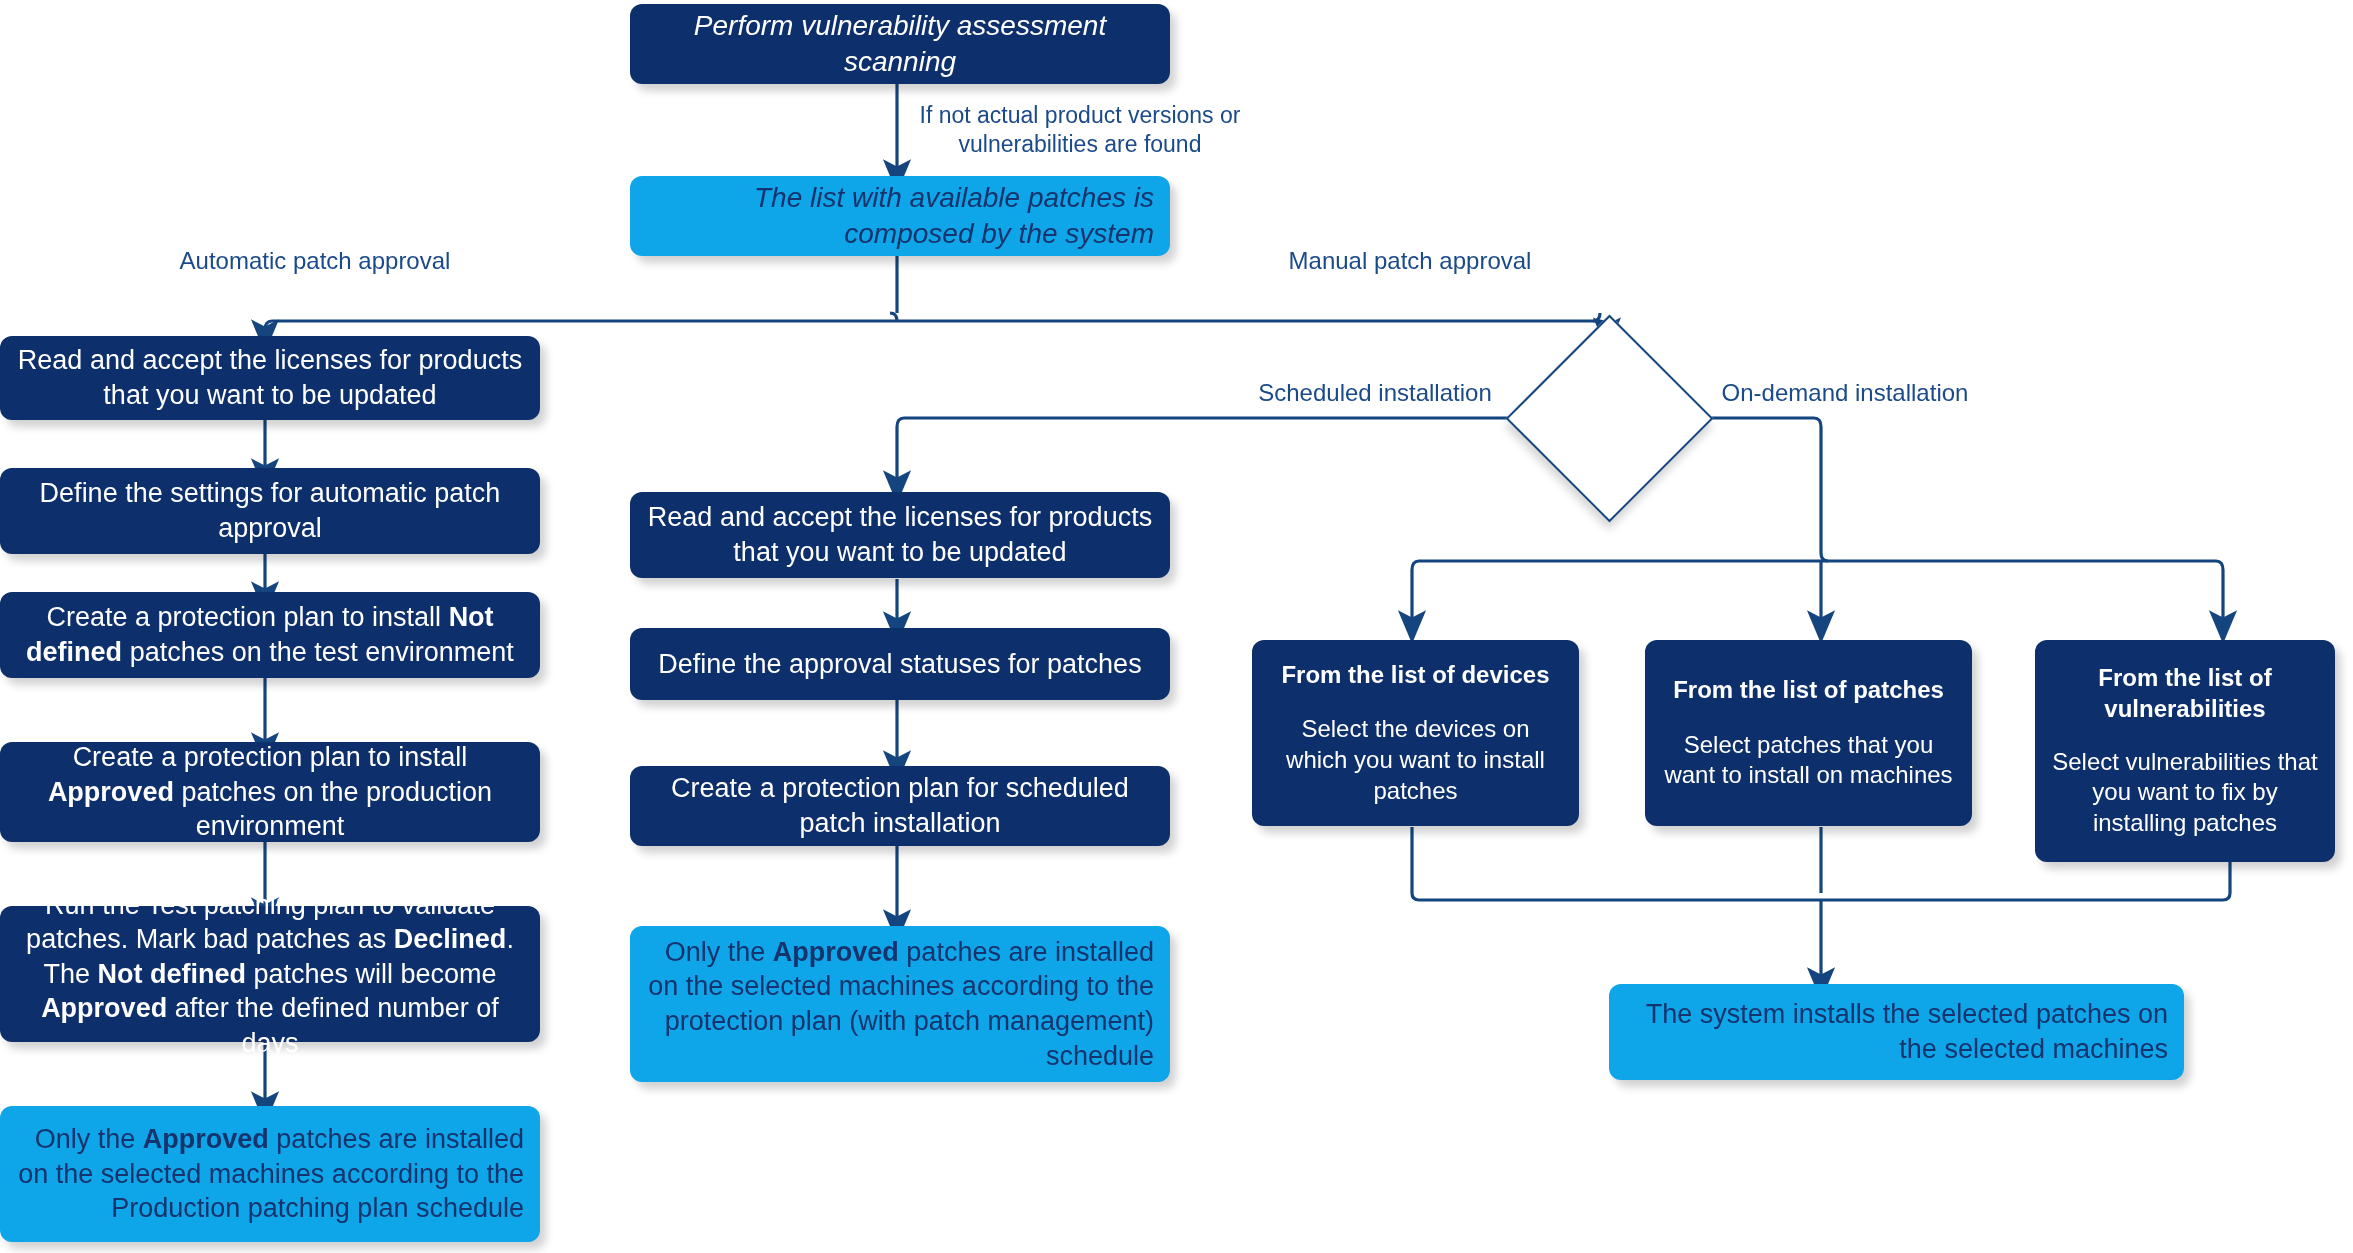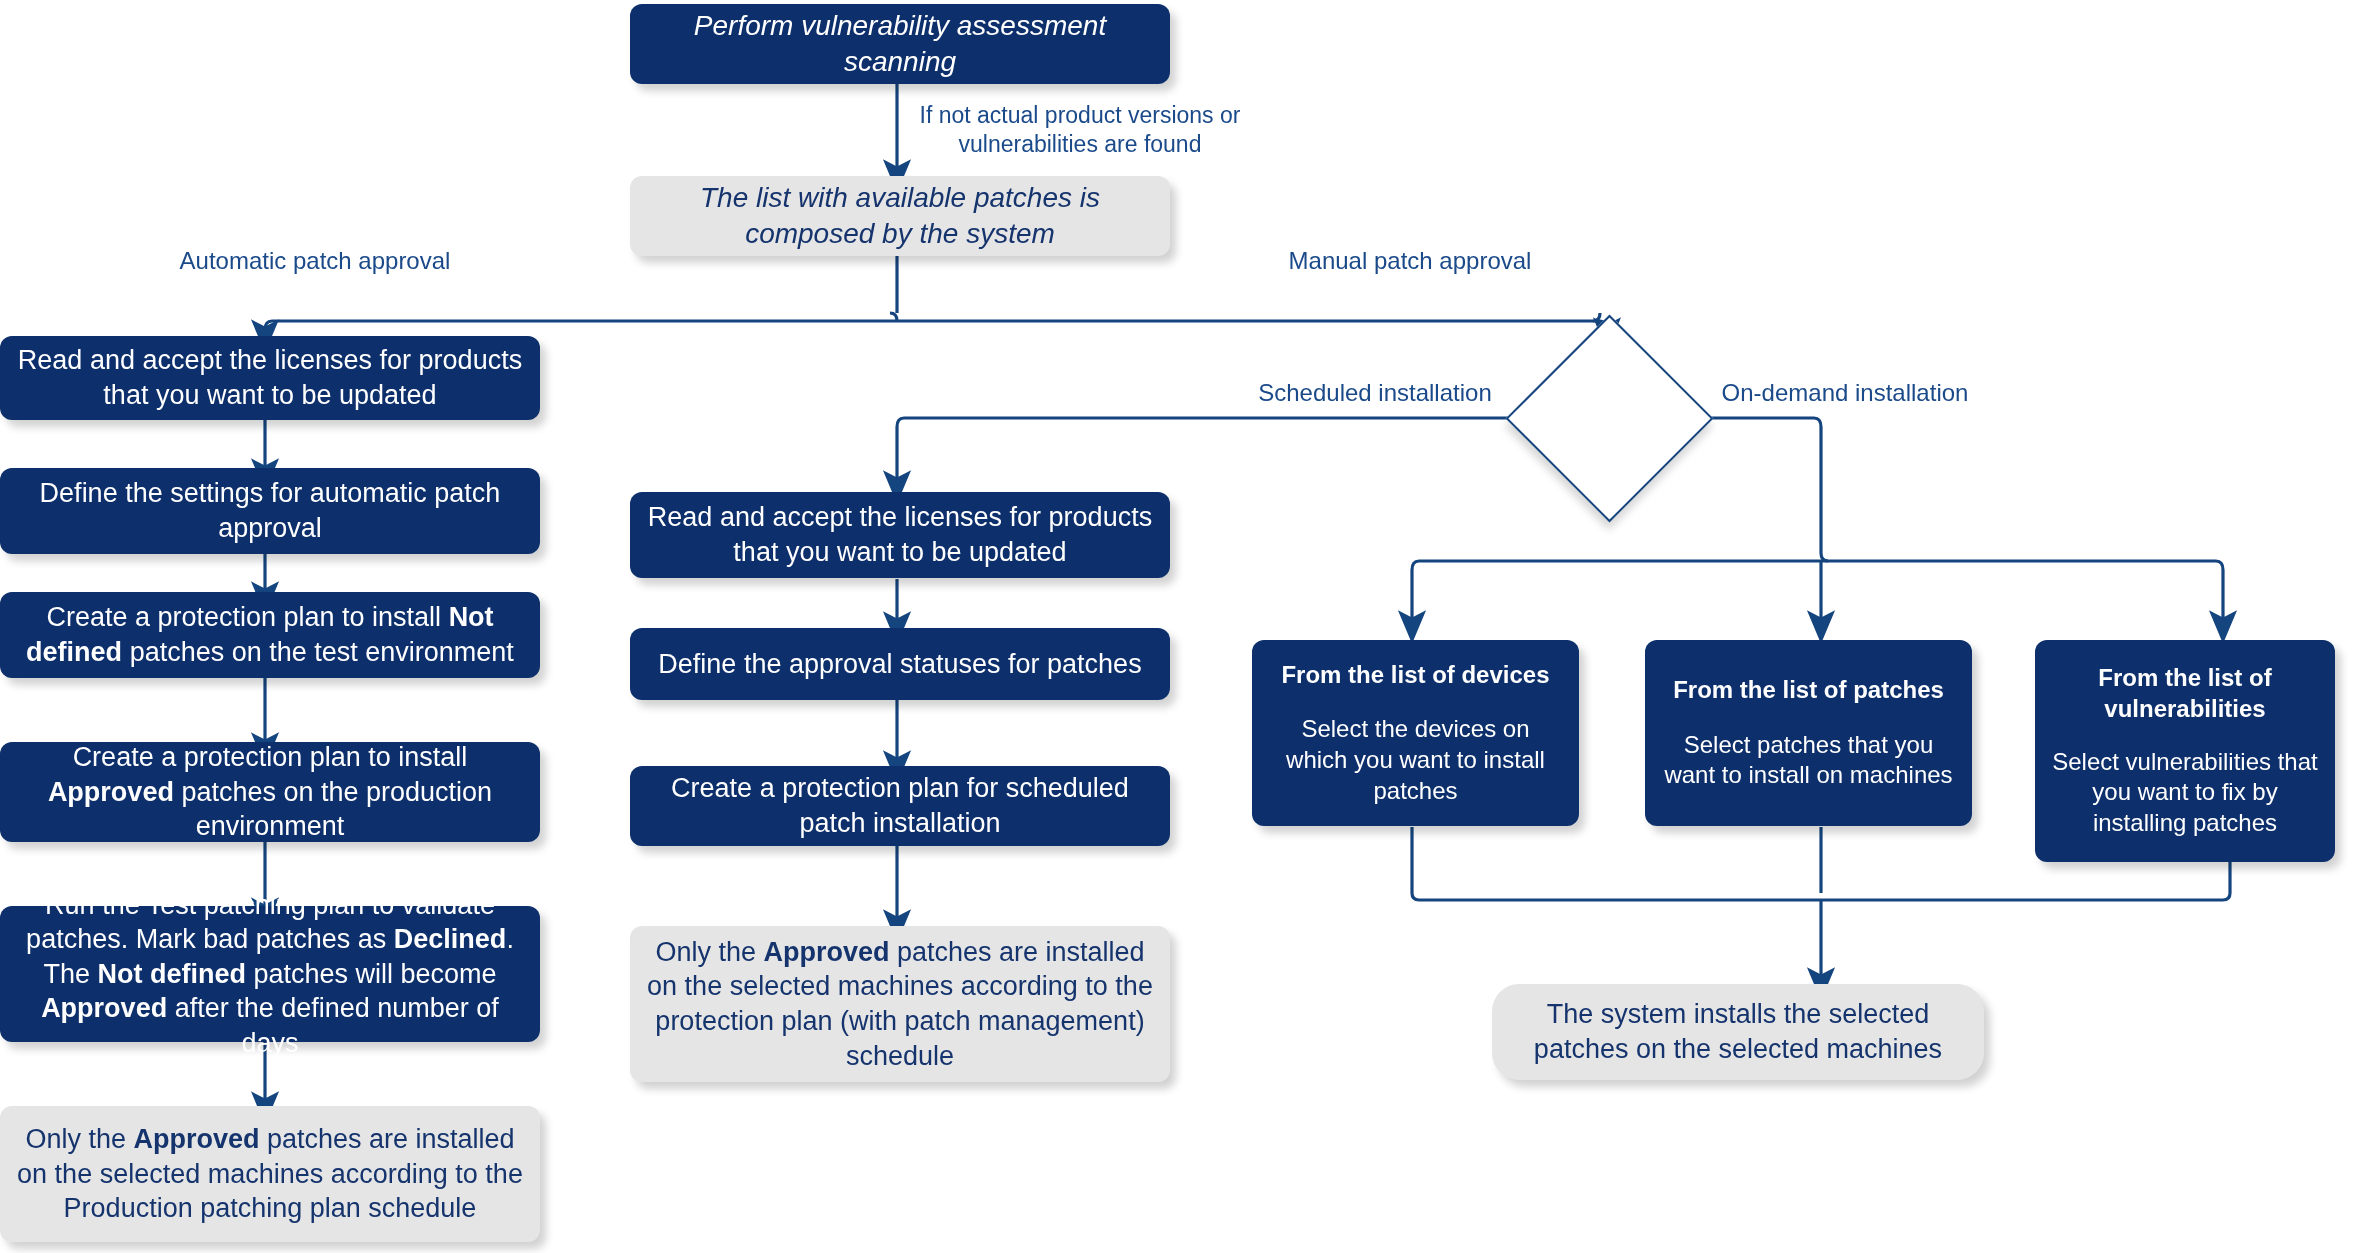--- a/index.html
+++ b/index.html
@@ -15,21 +15,21 @@
     position:absolute;
     box-sizing:border-box;
     display:flex;align-items:center;justify-content:center;
     text-align:center;
     border-radius:12px;
     padding:10px 16px;
     line-height:1.28;
     box-shadow:6px 7px 9px rgba(0,0,0,0.18);
   }
   .dark{background:#0d2f6b;color:#ffffff;}
-  .light{background:#e5e5e5;color:#15346d;}
+  .light{background:#0ea5e9;color:#15346d;text-align:right;}
   .node .txt{width:100%;display:block;}
   .node b{font-weight:bold;}
 
   .diamond{
     position:absolute;
     background:#ffffff;
     border:2px solid #15457f;
     transform:rotate(45deg);
     box-shadow:5px 6px 8px rgba(0,0,0,0.16);
   }
@@ -172,17 +172,17 @@
   <div class="node dark" style="left:1645px;top:640px;width:327px;height:186px;flex-direction:column;justify-content:center;">
     <span class="txt f26" style="font-weight:bold;margin-bottom:24px;">From the list of patches</span>
     <span class="txt f26">Select patches that you want to install on machines</span>
   </div>
 
   <div class="node dark" style="left:2035px;top:640px;width:300px;height:222px;flex-direction:column;justify-content:center;">
     <span class="txt f26" style="font-weight:bold;margin-bottom:22px;">From the list of vulnerabilities</span>
     <span class="txt f26">Select vulnerabilities that you want to fix by installing patches</span>
   </div>
 
-  <div class="node light f27" style="left:1492px;top:984px;width:492px;height:96px;border-radius:27px;">
+  <div class="node light f27" style="left:1609px;top:984px;width:575px;height:96px;">
     <span class="txt">The system installs the selected patches on the selected machines</span>
   </div>
 
 </div>
 
 </body></html>

